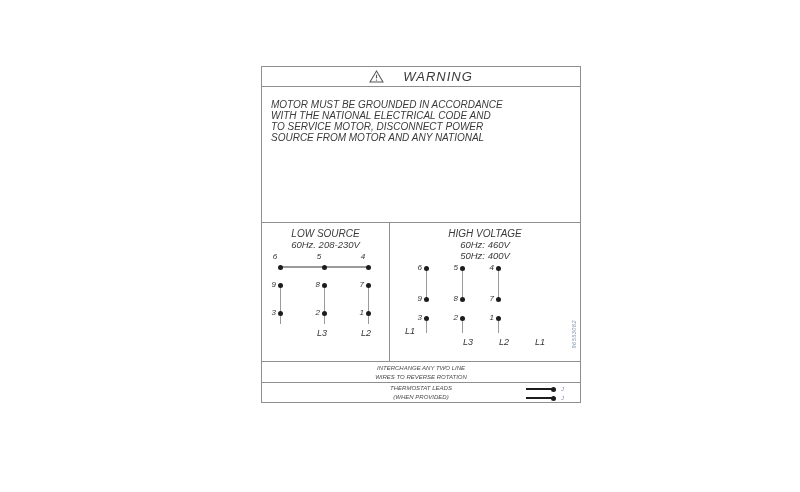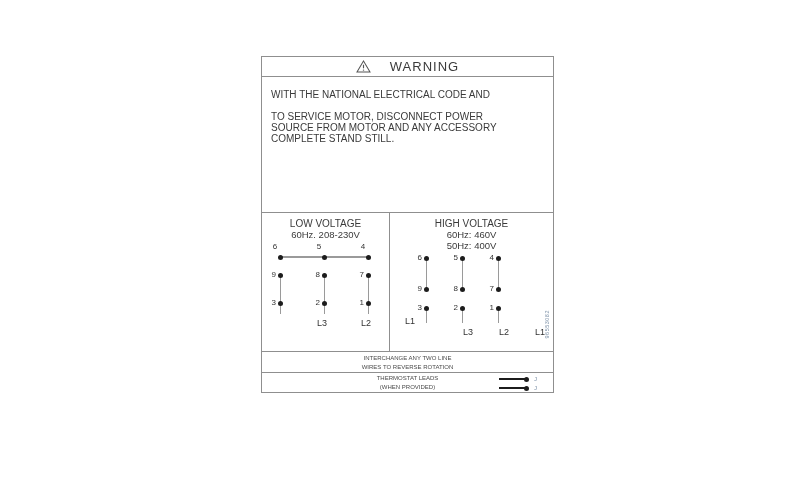--- a/index.html
+++ b/index.html
@@ -1,28 +1,28 @@
 <!DOCTYPE html>
 <html><head>
 <meta charset="utf-8">
 <style>
   html,body{margin:0;padding:0;background:#ffffff;}
   .canvas{position:relative;width:800px;height:492px;background:#ffffff;overflow:hidden;
           font-family:"Liberation Sans",sans-serif;}
-  .label-box{position:absolute;left:261px;top:56px;width:293px;height:337px;
+  .label-box{position:absolute;left:261px;top:66px;width:320px;height:337px;
              border:1px solid #8f8f8f;box-sizing:border-box;display:flex;flex-direction:column;
-             color:#3a3a3a;background:#ffffff;}
+             color:#3a3a3a;background:#ffffff;font-style:italic;}
   
   .hdr{height:20px;box-sizing:border-box;border-bottom:1px solid #8f8f8f;
        display:flex;align-items:center;justify-content:center;gap:19px;}
   .hdr-title{font-size:13px;letter-spacing:1px;color:#3a3a3a;}
   
   .body{height:136px;box-sizing:border-box;border-bottom:1px solid #8f8f8f;
         padding:12px 8px 0 9px;font-size:10px;line-height:11px;color:#3a3a3a;}
-  .para2{margin-top:11px;}
+  .para2{}
   
   .diagrams{height:139px;box-sizing:border-box;border-bottom:1px solid #8f8f8f;display:flex;}
   .panel{position:relative;box-sizing:border-box;}
   .panel-low{width:128px;border-right:1px solid #8f8f8f;}
   .panel-high{flex:1;}
   .dtitle{text-align:center;font-size:10px;margin-top:5px;line-height:11px;}
   .dsub{text-align:center;font-size:9.5px;line-height:11px;}
   .dot{position:absolute;width:5px;height:5px;border-radius:50%;background:#1c1c1c;}
   .hline,.vline{position:absolute;background:#9a9a9a;}
   .tnum{position:absolute;font-size:8px;line-height:8px;color:#333;}
@@ -51,33 +51,33 @@
       <svg width="15" height="13" viewBox="0 0 20 18">
         <path d="M10 1.5 L19 16.5 L1 16.5 Z" fill="none" stroke="#555" stroke-width="1.4"></path>
         <line x1="10" y1="6.5" x2="10" y2="11.5" stroke="#555" stroke-width="1.6"></line>
         <circle cx="10" cy="14" r="1" fill="#555"></circle>
       </svg>
       <span class="hdr-title">WARNING</span>
     </div>
 
     <div class="body">
       <div class="para1">
+        <div>MOTOR MUST BE GROUNDED IN ACCORDANCE</div>
         <div>WITH THE NATIONAL ELECTRICAL CODE AND</div>
       </div>
       <div class="para2">
         <div>TO SERVICE MOTOR, DISCONNECT POWER</div>
-        <div>SOURCE FROM MOTOR AND ANY ACCESSORY</div>
-        <div>COMPLETE STAND STILL.</div>
+        <div>SOURCE FROM MOTOR AND ANY NATIONAL</div>
       </div>
     </div>
 
     <div class="diagrams">
 
       <div class="panel panel-low">
-        <div class="dtitle">LOW VOLTAGE</div>
+        <div class="dtitle">LOW SOURCE</div>
         <div class="dsub">60Hz. 208-230V</div>
 
         <div class="hline" style="left:18px;top:43px;width:88px;height:1.5px;"></div>
 
         <div class="vline" style="left:17.5px;top:62px;width:1px;height:39px;"></div>
         <div class="vline" style="left:61.5px;top:62px;width:1px;height:39px;"></div>
         <div class="vline" style="left:105.5px;top:62px;width:1px;height:39px;"></div>
 
         <span class="tnum tnum-above" style="left:6px;top:30px;">6</span>
         <span class="dot" style="left:15.5px;top:41.5px;"></span>

